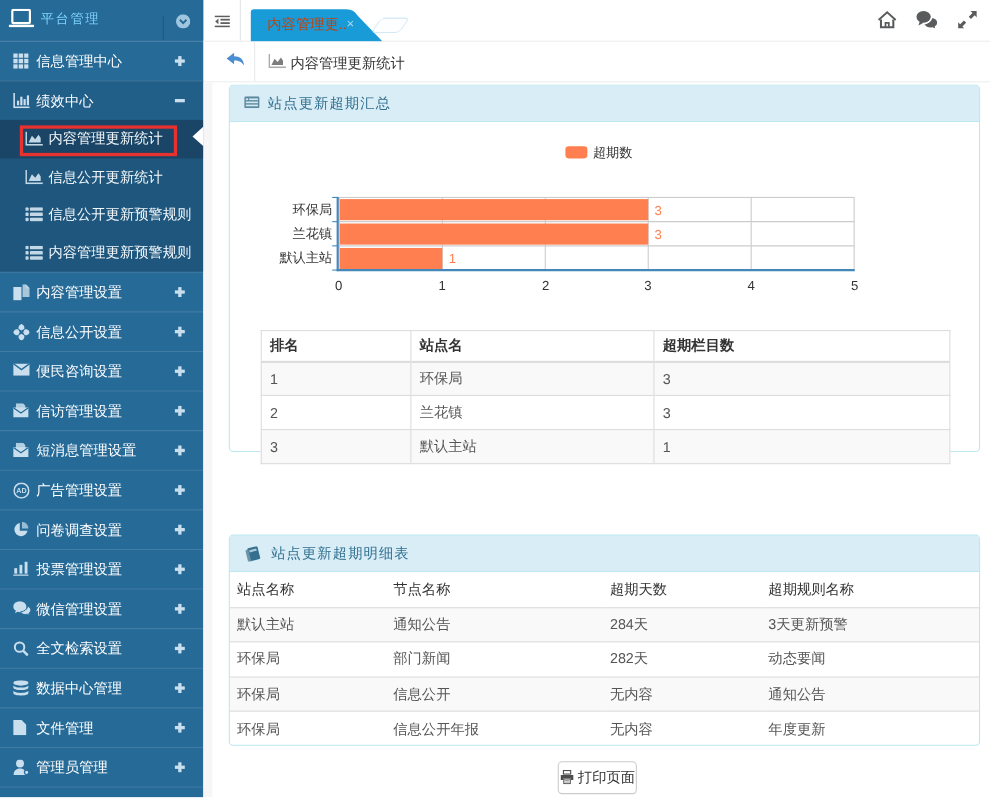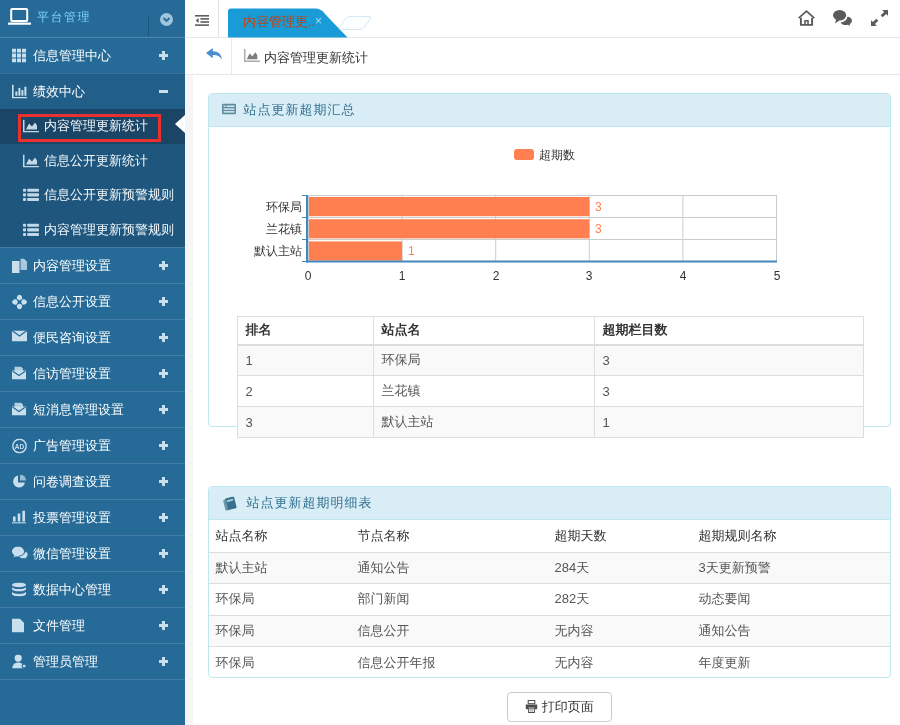--- a/index.html
+++ b/index.html
@@ -48,38 +48,38 @@
 #crumb .ct{position:absolute;left:79px;top:11px;font-size:13px;color:#333}
 
 
 #content{position:absolute;left:185px;top:75px;width:715px;height:650px;background:#fff}
 #graystrip{position:absolute;left:0;top:0;width:8px;height:650px;background:#f6f6f8}
 
 .panel{position:absolute;left:22.5px;width:683px;border:1px solid #bce8f1;border-radius:4px;background:#fff}
 .phead{height:33px;line-height:32px;background:#d9edf7;border-bottom:1px solid #bce8f1;border-radius:3px 3px 0 0;color:#31708f;font-size:13px;position:relative}
 .phead .pic{position:absolute;left:13px;top:50%;transform:translateY(-50%);width:15px;height:13px}
 .phead .pt{position:absolute;left:35px;top:0;letter-spacing:1px}
-#panel1{top:18px;height:334px}
+#panel1{top:2px;height:334px}
 #panel2{top:411px;height:192px;overflow:hidden}
 
 
 #t1{position:absolute;left:28px;top:222px;width:627px;border-collapse:collapse;font-size:13px;color:#555}
 #t1 th,#t1 td{border:1px solid #ddd;text-align:left;font-weight:normal;padding:0 0 0 8px}
 #t1 th{color:#333;font-weight:bold;height:28px;border-bottom:2px solid #ddd}
 #t1 td{height:31px}
 #t1 tr.s td{background:#f9f9f9}
 
 
 #t2{position:absolute;left:0;top:34px;width:681px;border-collapse:collapse;font-size:13px;color:#555;table-layout:fixed}
 #t2 th,#t2 td{text-align:left;padding:0 0 0 7px;border-top:1px solid #ddd}
 #t2 th{color:#333;font-weight:normal;height:31px;border-top:none;border-bottom:1px solid #ddd}
 #t2 td{height:31.5px}
 #t2 tr.s td{background:#f9f9f9}
 
-#printbtn{position:absolute;left:322px;top:617px;width:105px;height:30px;background:#fff;border:1px solid #ccc;border-radius:4px;font-size:13px;color:#333;text-align:center;line-height:28px}
+#printbtn{position:absolute;left:322px;top:617px;width:72px;height:30px;background:#fff;border:1px solid #ccc;border-radius:4px;font-size:13px;color:#333;text-align:center;line-height:28px}
 </style>
 </head>
 <body>
 <div id="app">
 
 <div id="sidebar">
   <div id="sb-head">
     <span class="logo" style="left:8px;top:8px">
           <svg width="23" height="17" viewBox="0 0 23 17" fill="none" stroke="#fff">
             <rect x="3.2" y="1" width="16" height="12" rx="1" stroke-width="2"></rect>
@@ -271,20 +271,30 @@
           <svg width="16" height="13" viewBox="0 0 16 13" fill="currentColor">
             <path d="M12 5c0 2.8-2.7 5-6 5-.7 0-1.4-.1-2-.3L1.5 11l1-2.2C1 7.9 0 6.5 0 5c0-2.8 2.7-5 6-5s6 2.2 6 5z"></path>
             <path d="M13.3 4.7c1.6.6 2.7 1.9 2.7 3.4 0 1.2-.7 2.2-1.7 2.9l.8 1.8-2.3-.9c-.5.2-1.1.3-1.7.3-2 0-3.7-1-4.4-2.5 3.4-.3 6.1-2.4 6.6-5z" stroke="#266a97" stroke-width=".8"></path>
           </svg>
         </span>
     <span class="tx">微信管理设置</span>
         <span class="pm plus"></span>
   </div>
   <div class="sb-item">
     <span class="ic">
+          <svg width="14" height="14" viewBox="0 0 14 14" fill="none" stroke="currentColor" stroke-width="1.8">
+            <circle cx="5.8" cy="5.8" r="4.3"></circle>
+            <path d="M9.2 9.2L13.3 13.3" stroke-width="2.2"></path>
+          </svg>
+        </span>
+    <span class="tx">全文检索设置</span>
+        <span class="pm plus"></span>
+  </div>
+  <div class="sb-item">
+    <span class="ic">
           <svg width="14" height="14" viewBox="0 0 14 14" fill="currentColor">
             <ellipse cx="7" cy="2.4" rx="7" ry="2.4"></ellipse>
             <path d="M0 4.2c0 1.3 3.1 2.4 7 2.4s7-1.1 7-2.4v2.2c0 1.3-3.1 2.4-7 2.4S0 7.7 0 6.4z"></path>
             <path d="M0 9c0 1.3 3.1 2.4 7 2.4S14 10.3 14 9v2.6c0 1.3-3.1 2.4-7 2.4S0 12.9 0 11.6z"></path>
           </svg>
         </span>
     <span class="tx">数据中心管理</span>
         <span class="pm plus"></span>
   </div>
   <div class="sb-item">

